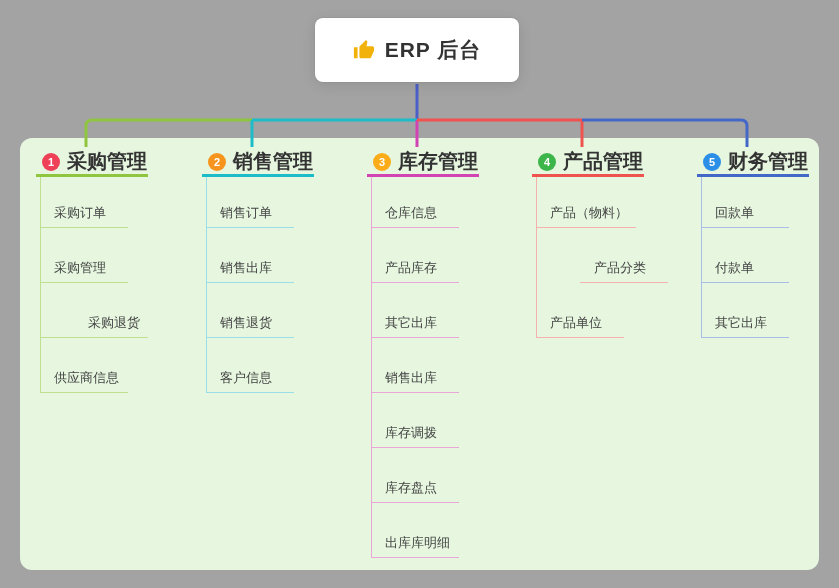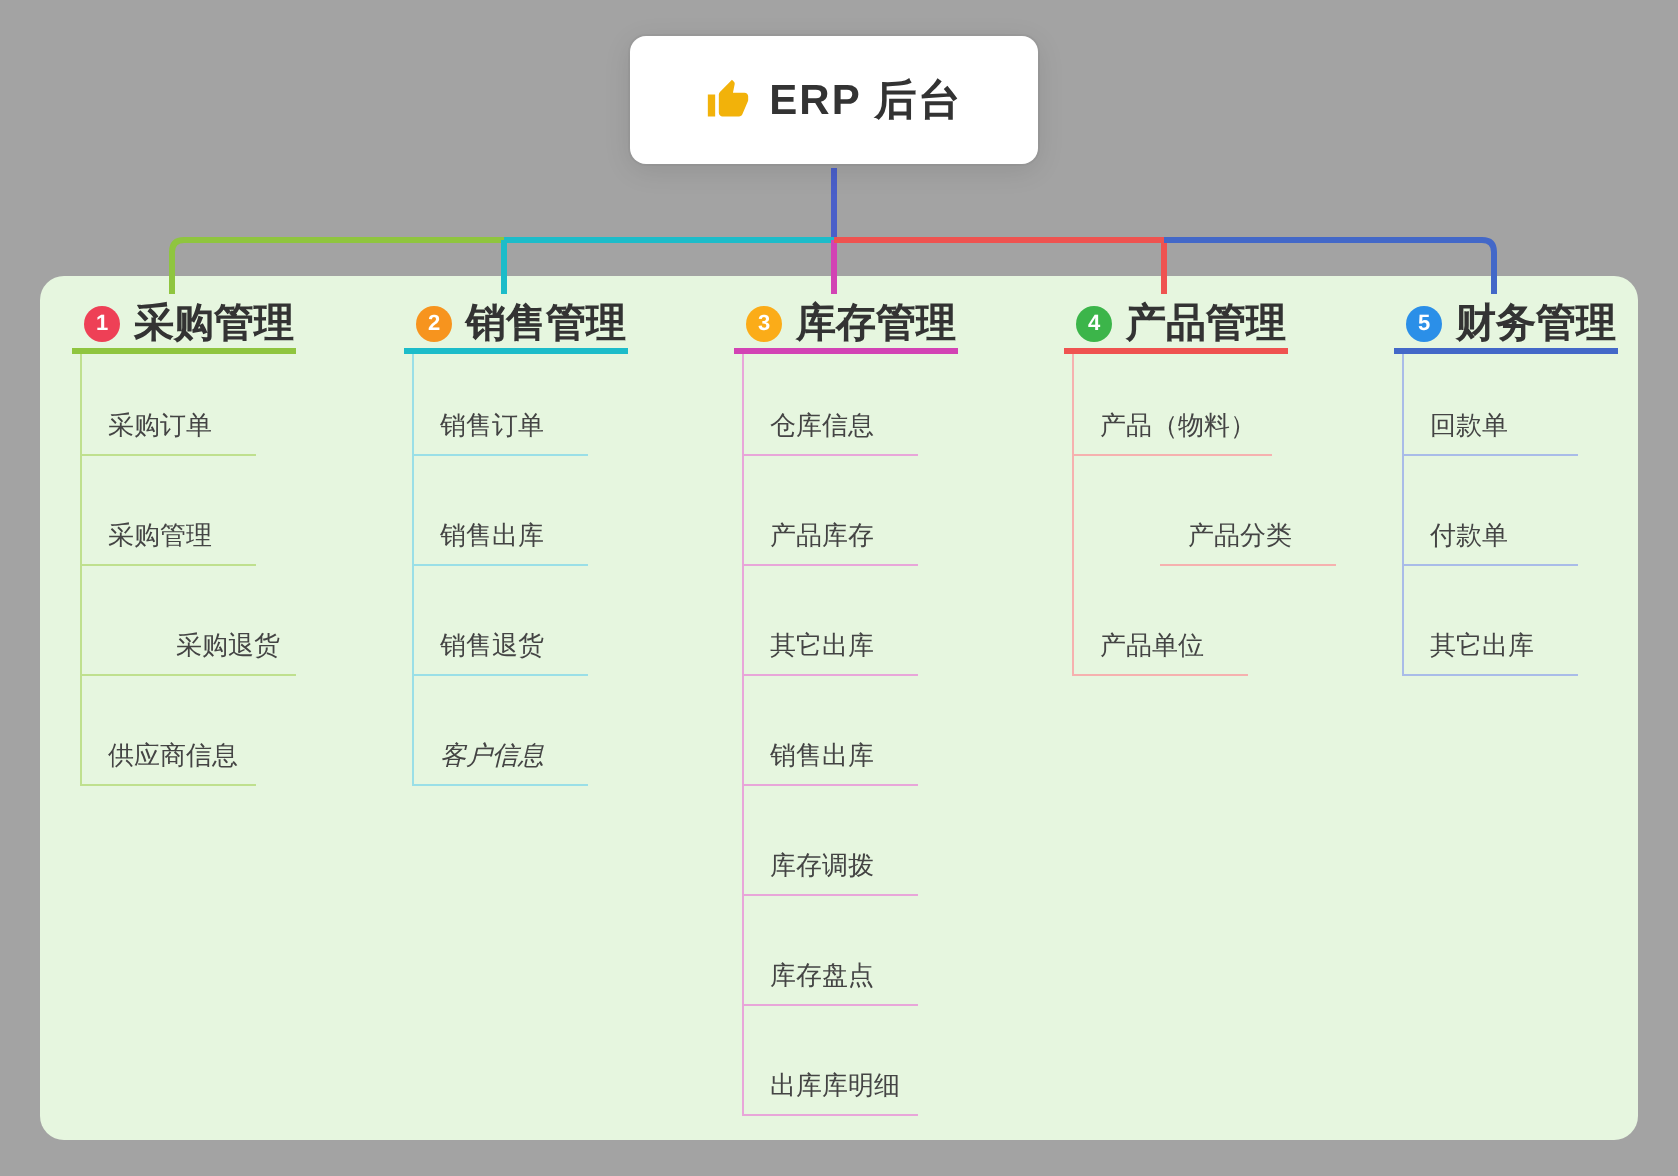--- a/index.html
+++ b/index.html
@@ -146,21 +146,21 @@
       </div>
       <div class="branch" style="left: 202px;">
         <div class="branch-header" style="top: 149px; width: 112px; height: 28px; border-bottom-color: rgb(28, 188, 201);">
           <span class="badge" style="background: rgb(247, 148, 30);">2</span>
           <span class="branch-title">销售管理</span>
         </div>
         <div class="spine" style="left: 4px; top: 177px; height: 216px; border-left: 1.5px solid rgb(154, 223, 231);"></div>
         <div class="item" style="left: 4px; top: 202px; border-bottom: 1.5px solid rgb(154, 223, 231);">销售订单</div>
         <div class="item" style="left: 4px; top: 257px; border-bottom: 1.5px solid rgb(154, 223, 231);">销售出库</div>
         <div class="item" style="left: 4px; top: 312px; border-bottom: 1.5px solid rgb(154, 223, 231);">销售退货</div>
-        <div class="item" style="left: 4px; top: 367px; border-bottom: 1.5px solid rgb(154, 223, 231); font-style: italic;">客户信息</div>
+        <div class="item" style="left: 4px; top: 367px; border-bottom: 1.5px solid rgb(154, 223, 231);">客户信息</div>
       </div>
       <div class="branch" style="left: 367px;">
         <div class="branch-header" style="top: 149px; width: 112px; height: 28px; border-bottom-color: rgb(210, 67, 180);">
           <span class="badge" style="background: rgb(251, 172, 24);">3</span>
           <span class="branch-title">库存管理</span>
         </div>
         <div class="spine" style="left: 4px; top: 177px; height: 381px; border-left: 1.5px solid rgb(232, 166, 217);"></div>
         <div class="item" style="left: 4px; top: 202px; border-bottom: 1.5px solid rgb(232, 166, 217);">仓库信息</div>
         <div class="item" style="left: 4px; top: 257px; border-bottom: 1.5px solid rgb(232, 166, 217);">产品库存</div>
         <div class="item" style="left: 4px; top: 312px; border-bottom: 1.5px solid rgb(232, 166, 217);">其它出库</div>

